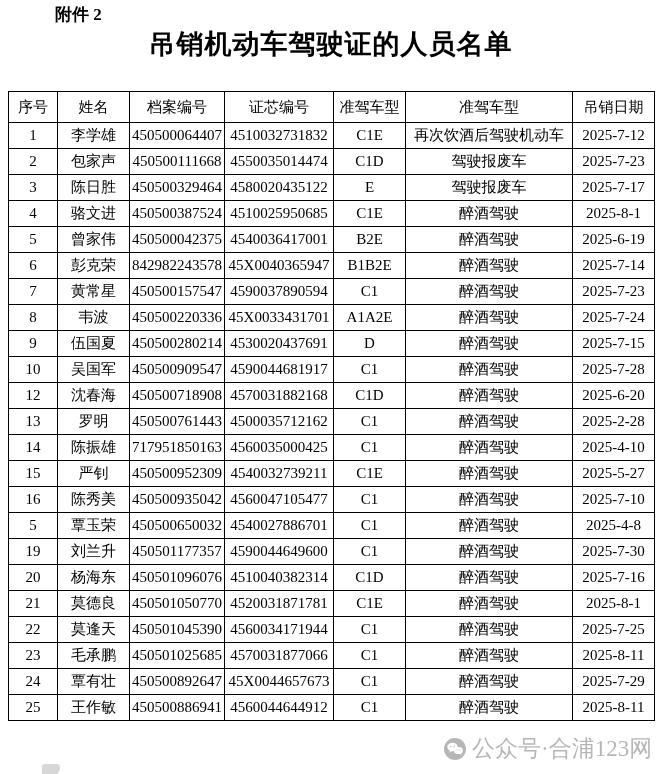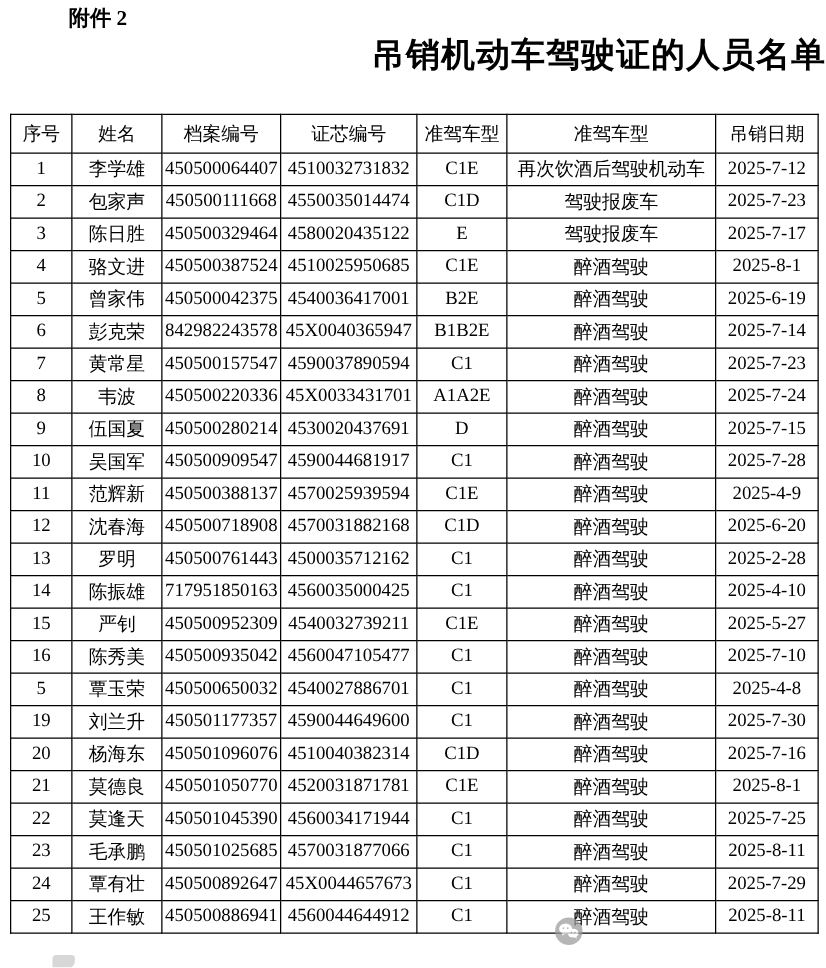--- a/index.html
+++ b/index.html
@@ -21,21 +21,21 @@
     font-size:17px;
     font-weight:bold;
     color:#000;
     white-space:nowrap;
   }
   .doc-title {
     position:absolute;
     top:26px;
     left:0;
     width:100%;
-    text-align:right;
+    text-align:center;
     font-size:27px;
     font-weight:bold;
     color:#000;
     letter-spacing:1px;
     white-space:nowrap;
   }
   table.roster {
     position:absolute;
     left:8px;
     top:91px;
@@ -202,29 +202,20 @@
         <tr>
           <td>10</td>
           <td>吴国军</td>
           <td>450500909547</td>
           <td>4590044681917</td>
           <td>C1</td>
           <td>醉酒驾驶</td>
           <td>2025-7-28</td>
         </tr>
         <tr>
-          <td>11</td>
-          <td>范辉新</td>
-          <td>450500388137</td>
-          <td>4570025939594</td>
-          <td>C1E</td>
-          <td>醉酒驾驶</td>
-          <td>2025-4-9</td>
-        </tr>
-        <tr>
           <td>12</td>
           <td>沈春海</td>
           <td>450500718908</td>
           <td>4570031882168</td>
           <td>C1D</td>
           <td>醉酒驾驶</td>
           <td>2025-6-20</td>
         </tr>
         <tr>
           <td>13</td>
@@ -342,17 +333,18 @@
       <circle cx="12" cy="12" r="11" fill="#9b9b9b"></circle>
       <ellipse cx="9.5" cy="10" rx="5.2" ry="4.2" fill="#ffffff"></ellipse>
       <path d="M6.5 15.5 L7.5 12.5 L10 13.5 Z" fill="#ffffff"></path>
       <ellipse cx="15.5" cy="13.5" rx="4.4" ry="3.6" fill="#ffffff"></ellipse>
       <path d="M18.5 18 L17.5 15.2 L15.5 16 Z" fill="#ffffff"></path>
       <circle cx="7.8" cy="9.5" r="0.7" fill="#9b9b9b"></circle>
       <circle cx="11.2" cy="9.5" r="0.7" fill="#9b9b9b"></circle>
       <circle cx="14.2" cy="13" r="0.6" fill="#9b9b9b"></circle>
       <circle cx="16.9" cy="13" r="0.6" fill="#9b9b9b"></circle>
     </svg>
+    <span class="wm-text" style="color: rgb(155, 155, 155);">公众号·合浦123网</span>
   </div>
 
   <div class="corner-artifact"></div>
 
 </div>
 
 </body></html>

